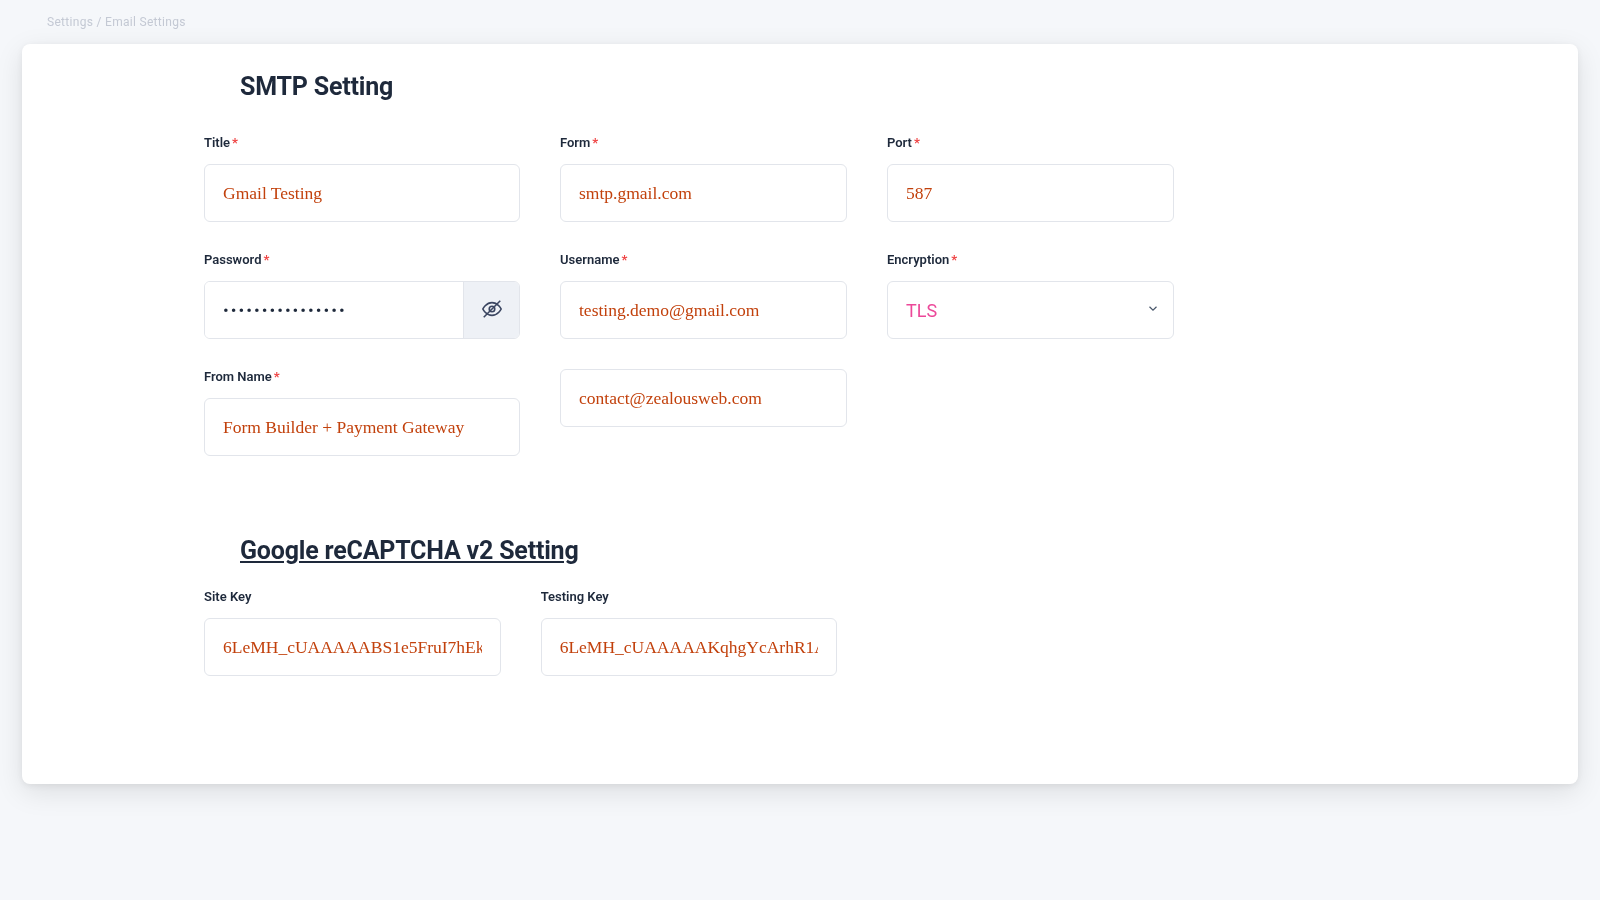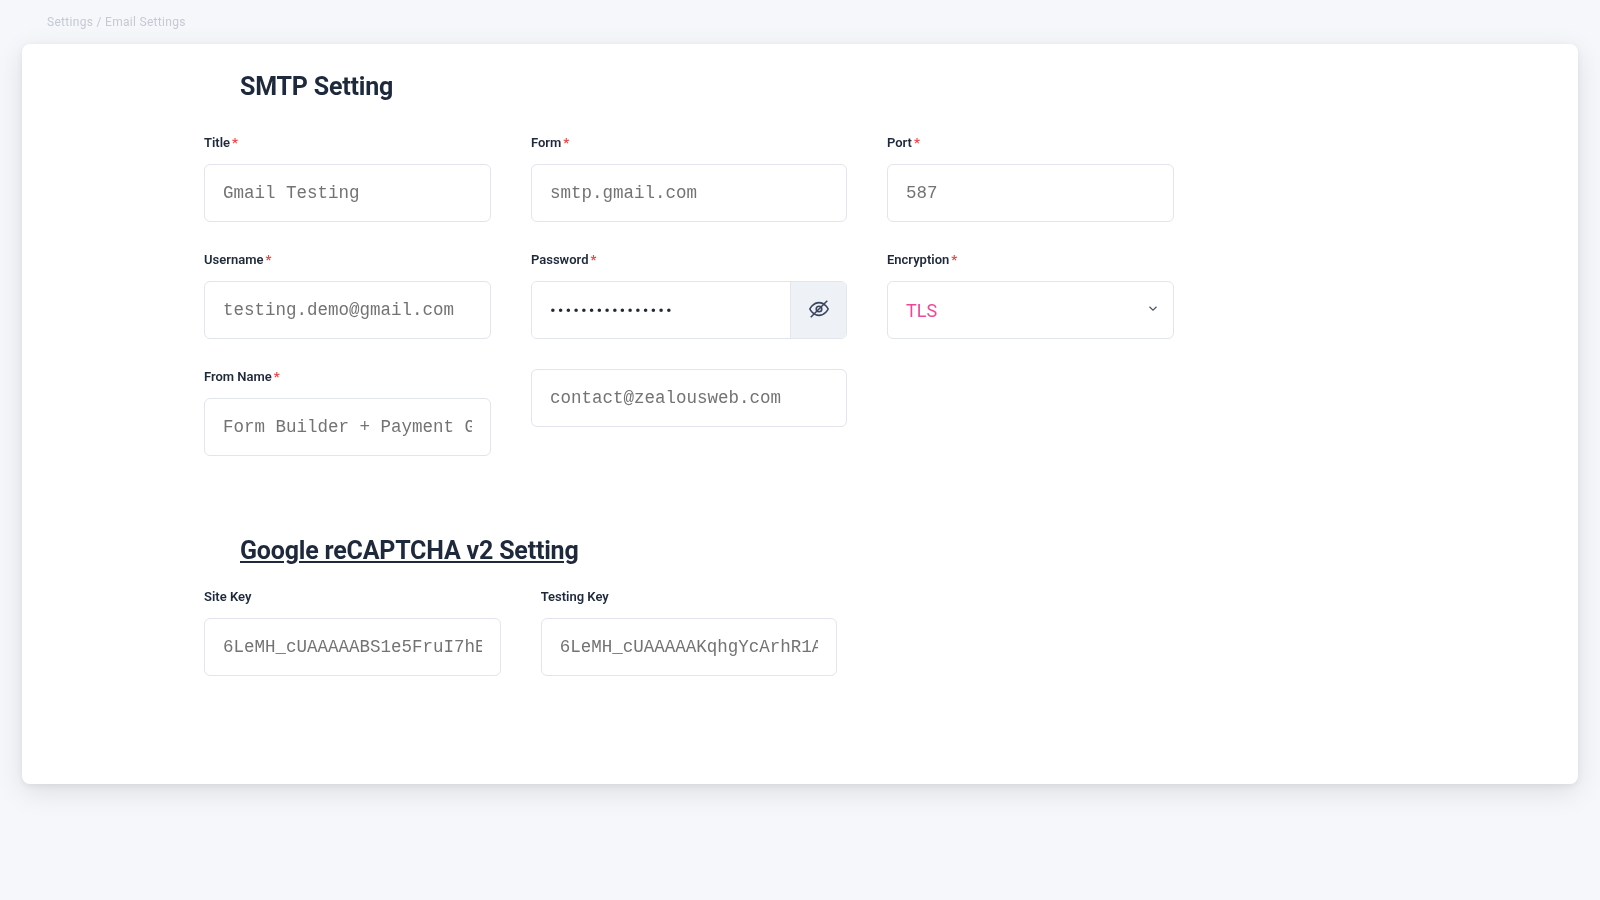--- a/index.html
+++ b/index.html
@@ -81,23 +81,23 @@
       margin-left: 2px;
       font-weight: 700;
     }
     .text-input {
       width: 100%;
       height: 58px;
       border: 1px solid #e2e5eb;
       border-radius: 6px;
       padding: 12px 18px;
       font-size: 17.5px;
-      color: #737373;
-      background: #fff;
-      font-family: Liberation Mono, monospace;
+      color: #c2410c;
+      background: #fff;
+      font-family: Liberation Serif, serif;
       outline: none;
     }
     .text-input::placeholder {
       color: #64748b;
     }
     .password-wrapper {
       display: flex;
       width: 100%;
       height: 58px;
       border: 1px solid #e2e5eb;
@@ -199,27 +199,20 @@
             <span>Form</span><span class="req-star">*</span>
           </label>
           <input type="text" class="text-input" value="smtp.gmail.com" style="">
         </div>
 
         <div class="field">
           <label class="field-label">
             <span>Port</span><span class="req-star">*</span>
           </label>
           <input type="text" class="text-input" value="587" style="">
-        </div>
-
-        <div class="field">
-          <label class="field-label">
-            <span>Username</span><span class="req-star">*</span>
-          </label>
-          <input type="text" class="text-input" value="testing.demo@gmail.com" style="">
         </div>
 
         <div class="field">
           <label class="field-label">
             <span>Password</span><span class="req-star">*</span>
           </label>
           <div class="password-wrapper">
             <input type="password" class="password-input" value="****************" style="">
             <button class="eye-btn" type="button">
               <span>
@@ -228,20 +221,27 @@
                   <circle cx="12" cy="12" r="3"></circle>
                   <line x1="3" y1="21" x2="21" y2="3"></line>
                 </svg>
               </span>
             </button>
           </div>
         </div>
 
         <div class="field">
           <label class="field-label">
+            <span>Username</span><span class="req-star">*</span>
+          </label>
+          <input type="text" class="text-input" value="testing.demo@gmail.com" style="">
+        </div>
+
+        <div class="field">
+          <label class="field-label">
             <span>Encryption</span><span class="req-star">*</span>
           </label>
           <div class="select-wrapper">
             <select class="select-input">
               <option>TLS</option>
             </select>
             <span class="select-caret">
               <svg viewBox="0 0 24 24">
                   <polyline points="6 9 12 15 18 9"></polyline>
                 </svg>

